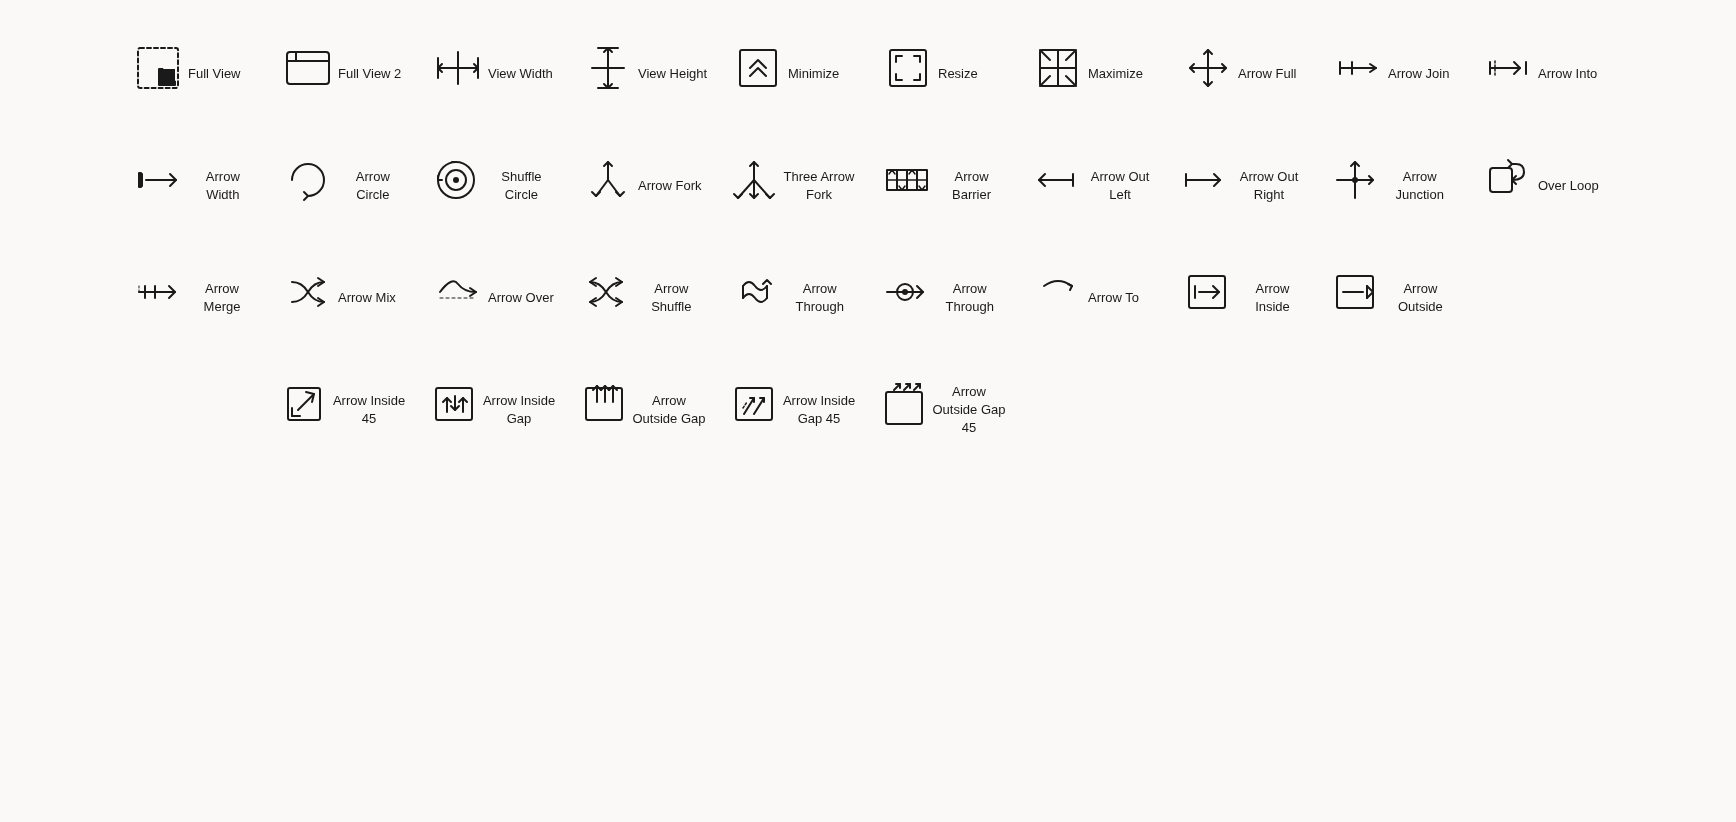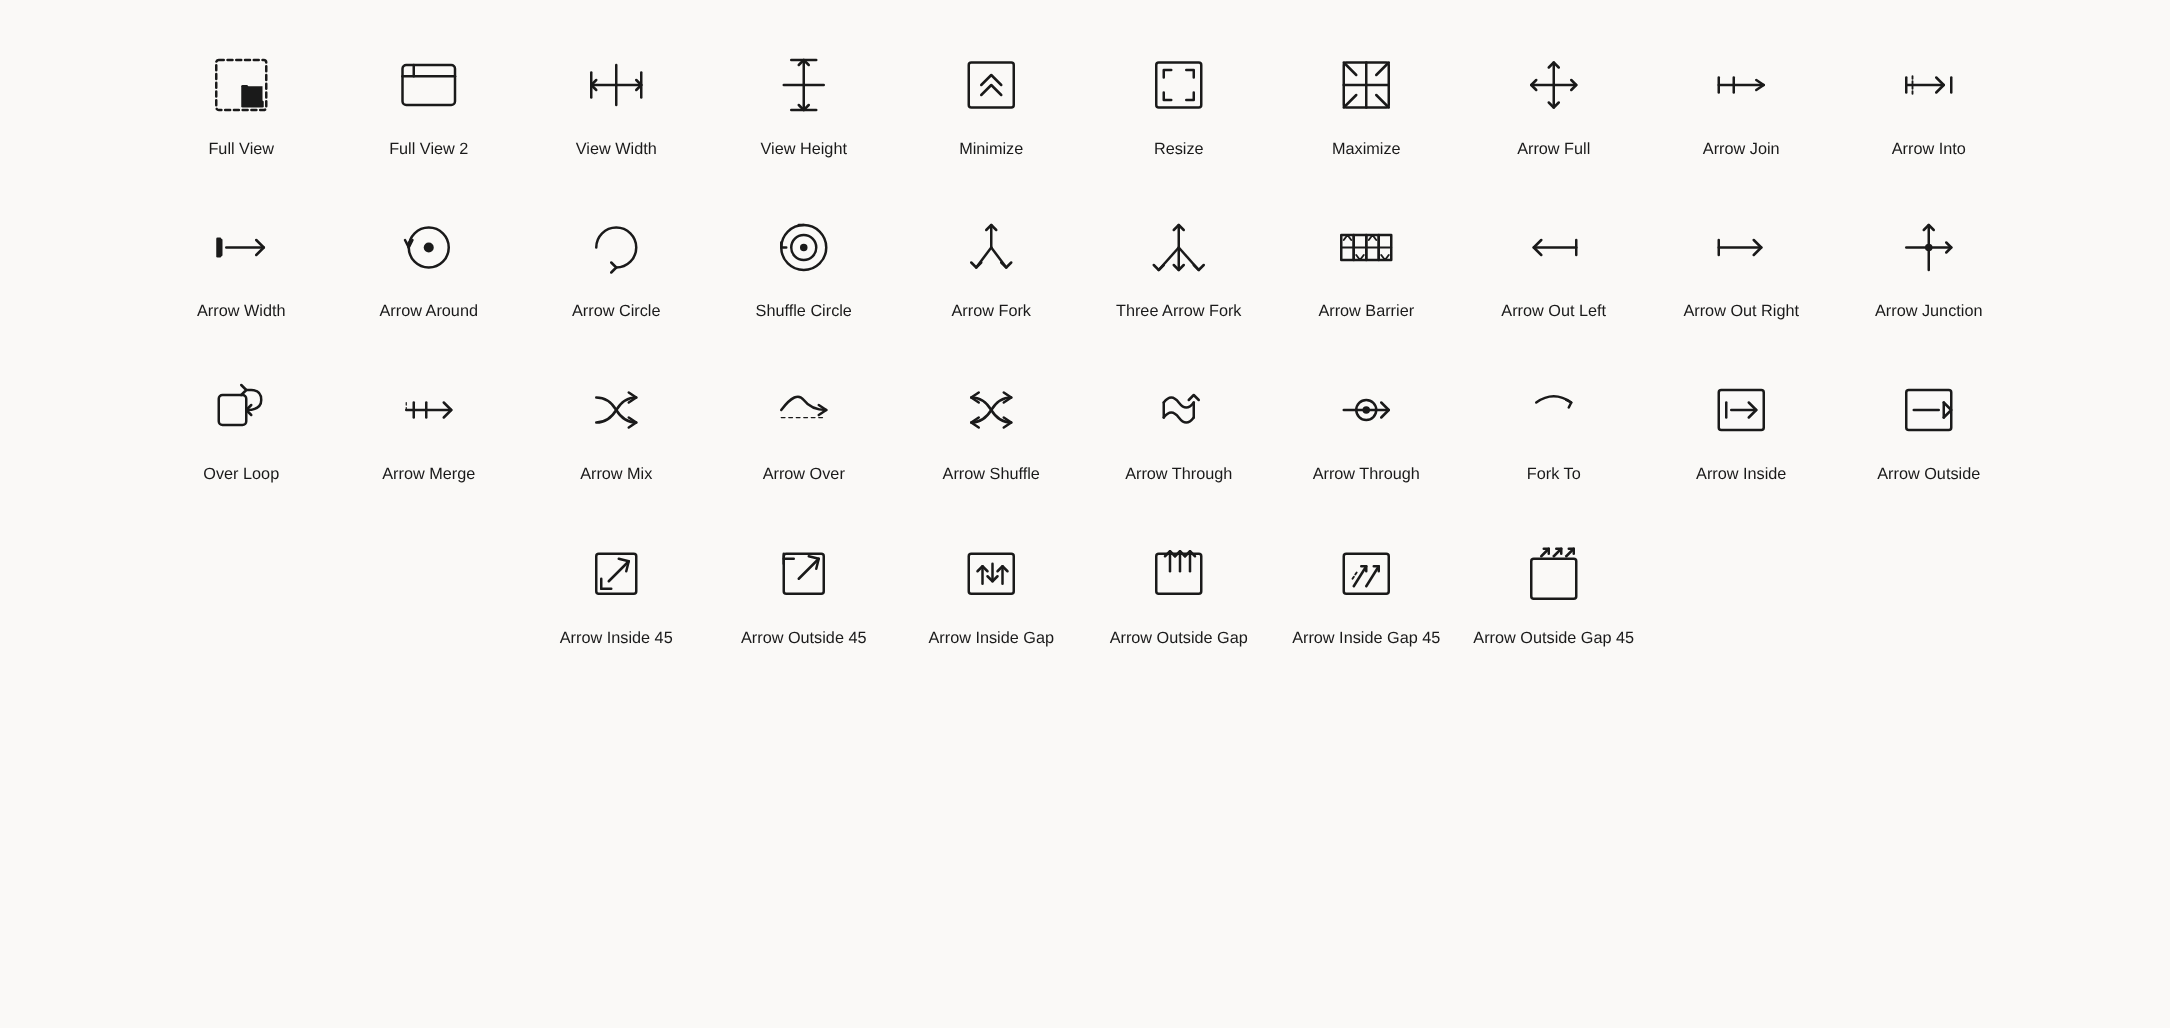--- a/index.html
+++ b/index.html
@@ -13,21 +13,21 @@
       padding: 20px;
     }
     .grid {
       display: grid;
       grid-template-columns: repeat(10, 150px);
       gap: 0;
       max-width: 1500px;
     }
     .icon-cell {
       display: flex;
-      flex-direction: column;
+      flex-direction: row;
       align-items: center;
       justify-content: flex-start;
       padding: 18px 10px 22px;
       text-align: center;
       cursor: pointer;
     }
     .icon-svg {
       width: 60px;
       height: 60px;
       display: flex;
@@ -191,31 +191,20 @@
       <svg viewBox="0 0 52 52">
         <line x1="14" y1="26" x2="44" y2="26" stroke-width="2"></line>
         <polyline points="38,20 44,26 38,32" fill="none" stroke-width="2"></polyline>
         <rect x="6" y="18" width="4" height="16" rx="1" fill="#1a1a1a" stroke="none"></rect>
         <line x1="10" y1="20" x2="10" y2="32" stroke-width="2"></line>
       </svg>
     </div>
     <span class="icon-label">Arrow Width</span>
   </div>
 
-  <div class="icon-cell">
-    <div class="icon-svg">
-      <svg viewBox="0 0 52 52">
-        <circle cx="26" cy="26" r="16" stroke-width="2"></circle>
-        <circle cx="26" cy="26" r="4" fill="#1a1a1a" stroke="none"></circle>
-        <polyline points="10,22 10,26" fill="none" stroke-width="2"></polyline>
-        <polyline points="7,20 10,26 13,20" fill="none" stroke-width="2"></polyline>
-      </svg>
-    </div>
-    <span class="icon-label">Arrow Around</span>
-  </div>
 
   <div class="icon-cell">
     <div class="icon-svg">
       <svg viewBox="0 0 52 52">
         <path d="M 10,26 A 16,16 0 1,1 26,42" fill="none" stroke-width="2"></path>
         <polyline points="22,38 26,42 22,46" fill="none" stroke-width="2"></polyline>
       </svg>
     </div>
     <span class="icon-label">Arrow Circle</span>
   </div>
@@ -404,21 +393,21 @@
     <span class="icon-label">Arrow Through</span>
   </div>
 
   <div class="icon-cell">
     <div class="icon-svg">
       <svg viewBox="0 0 52 52">
         <path d="M 12,20 Q 26,10 40,20" fill="none" stroke-width="2"></path>
         <polyline points="36,18 40,20 38,24" fill="none" stroke-width="2"></polyline>
       </svg>
     </div>
-    <span class="icon-label">Fork To</span>
+    <span class="icon-label">Arrow To</span>
   </div>
 
   <div class="icon-cell">
     <div class="icon-svg">
       <svg viewBox="0 0 52 52">
         <rect x="8" y="10" width="36" height="32" rx="2" stroke-width="2"></rect>
         <line x1="18" y1="26" x2="38" y2="26" stroke-width="2"></line>
         <polyline points="32,20 38,26 32,32" fill="none" stroke-width="2"></polyline>
         <line x1="14" y1="20" x2="14" y2="32" stroke-width="2"></line>
       </svg>
@@ -454,32 +443,20 @@
         <rect x="10" y="10" width="32" height="32" rx="2" stroke-width="2"></rect>
         <line x1="20" y1="32" x2="36" y2="16" stroke-width="2"></line>
         <polyline points="28,14 36,16 34,24" fill="none" stroke-width="2"></polyline>
         <line x1="14" y1="38" x2="22" y2="38" stroke-width="2"></line>
         <line x1="14" y1="30" x2="14" y2="38" stroke-width="2"></line>
       </svg>
     </div>
     <span class="icon-label">Arrow Inside 45</span>
   </div>
 
-  <div class="icon-cell">
-    <div class="icon-svg">
-      <svg viewBox="0 0 52 52">
-        <rect x="10" y="10" width="32" height="32" rx="2" stroke-width="2"></rect>
-        <line x1="22" y1="30" x2="38" y2="14" stroke-width="2"></line>
-        <polyline points="30,12 38,14 36,22" fill="none" stroke-width="2"></polyline>
-        <line x1="10" y1="14" x2="18" y2="14" stroke-width="2"></line>
-        <line x1="10" y1="10" x2="10" y2="18" stroke-width="2"></line>
-      </svg>
-    </div>
-    <span class="icon-label">Arrow Outside 45</span>
-  </div>
 
   <div class="icon-cell">
     <div class="icon-svg">
       <svg viewBox="0 0 52 52">
 
         <rect x="8" y="10" width="36" height="32" rx="2" stroke-width="2"></rect>
         <line x1="19" y1="34" x2="19" y2="20" stroke-width="2"></line>
         <polyline points="15,24 19,20 23,24" fill="none" stroke-width="2"></polyline>
         <line x1="27" y1="18" x2="27" y2="32" stroke-width="2"></line>
         <polyline points="23,28 27,32 31,28" fill="none" stroke-width="2"></polyline>

